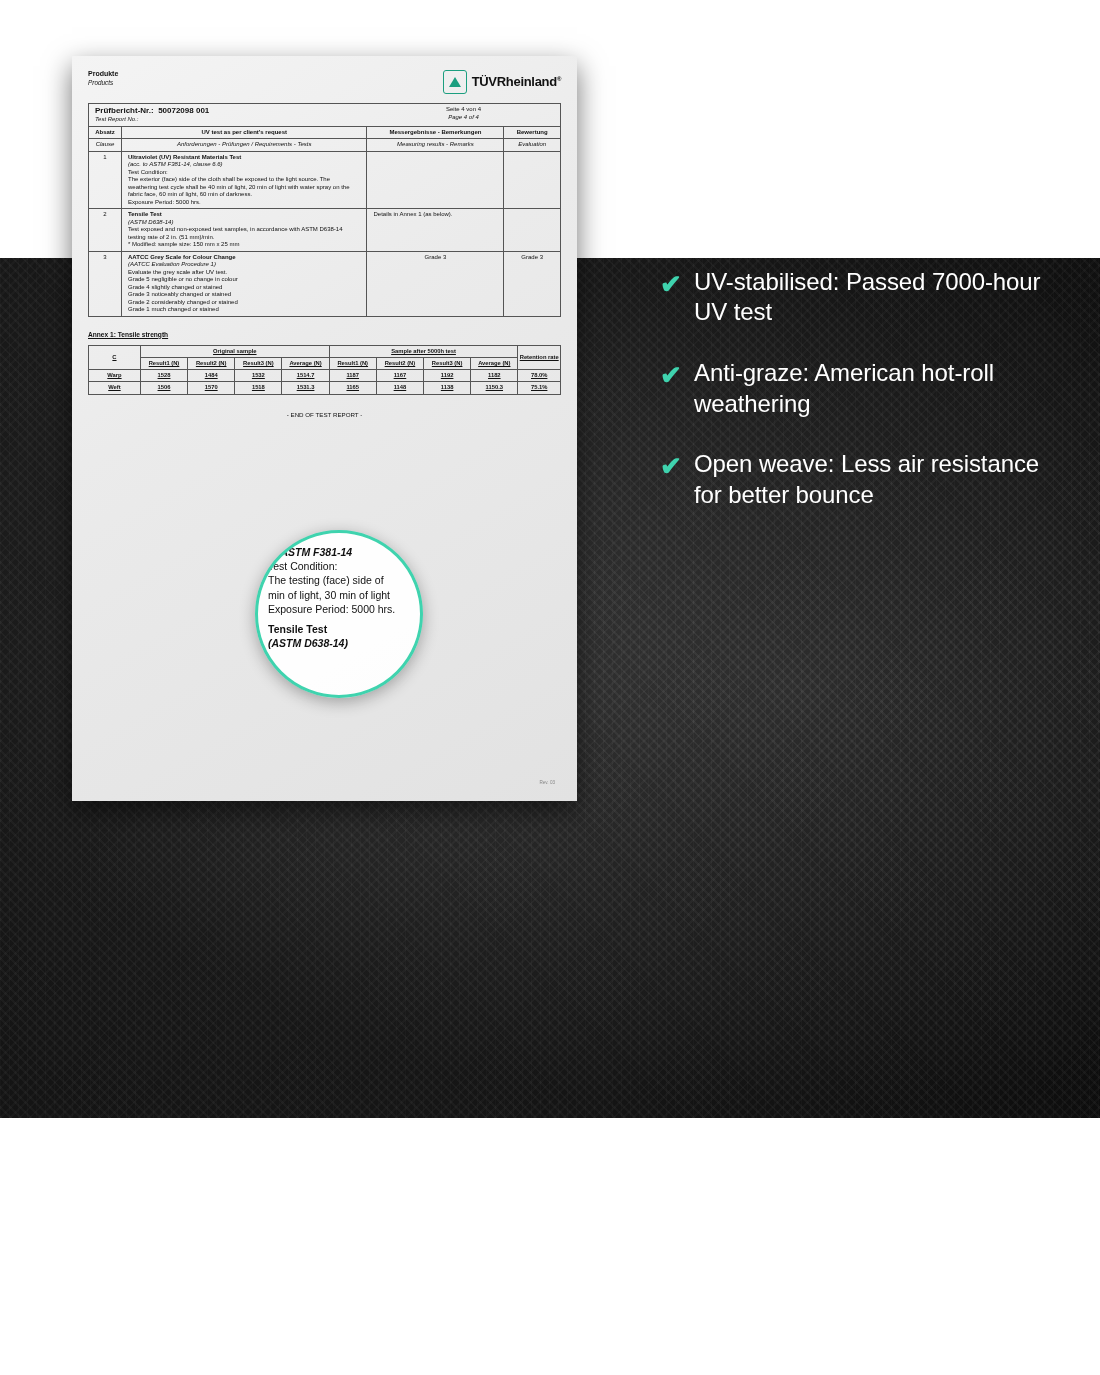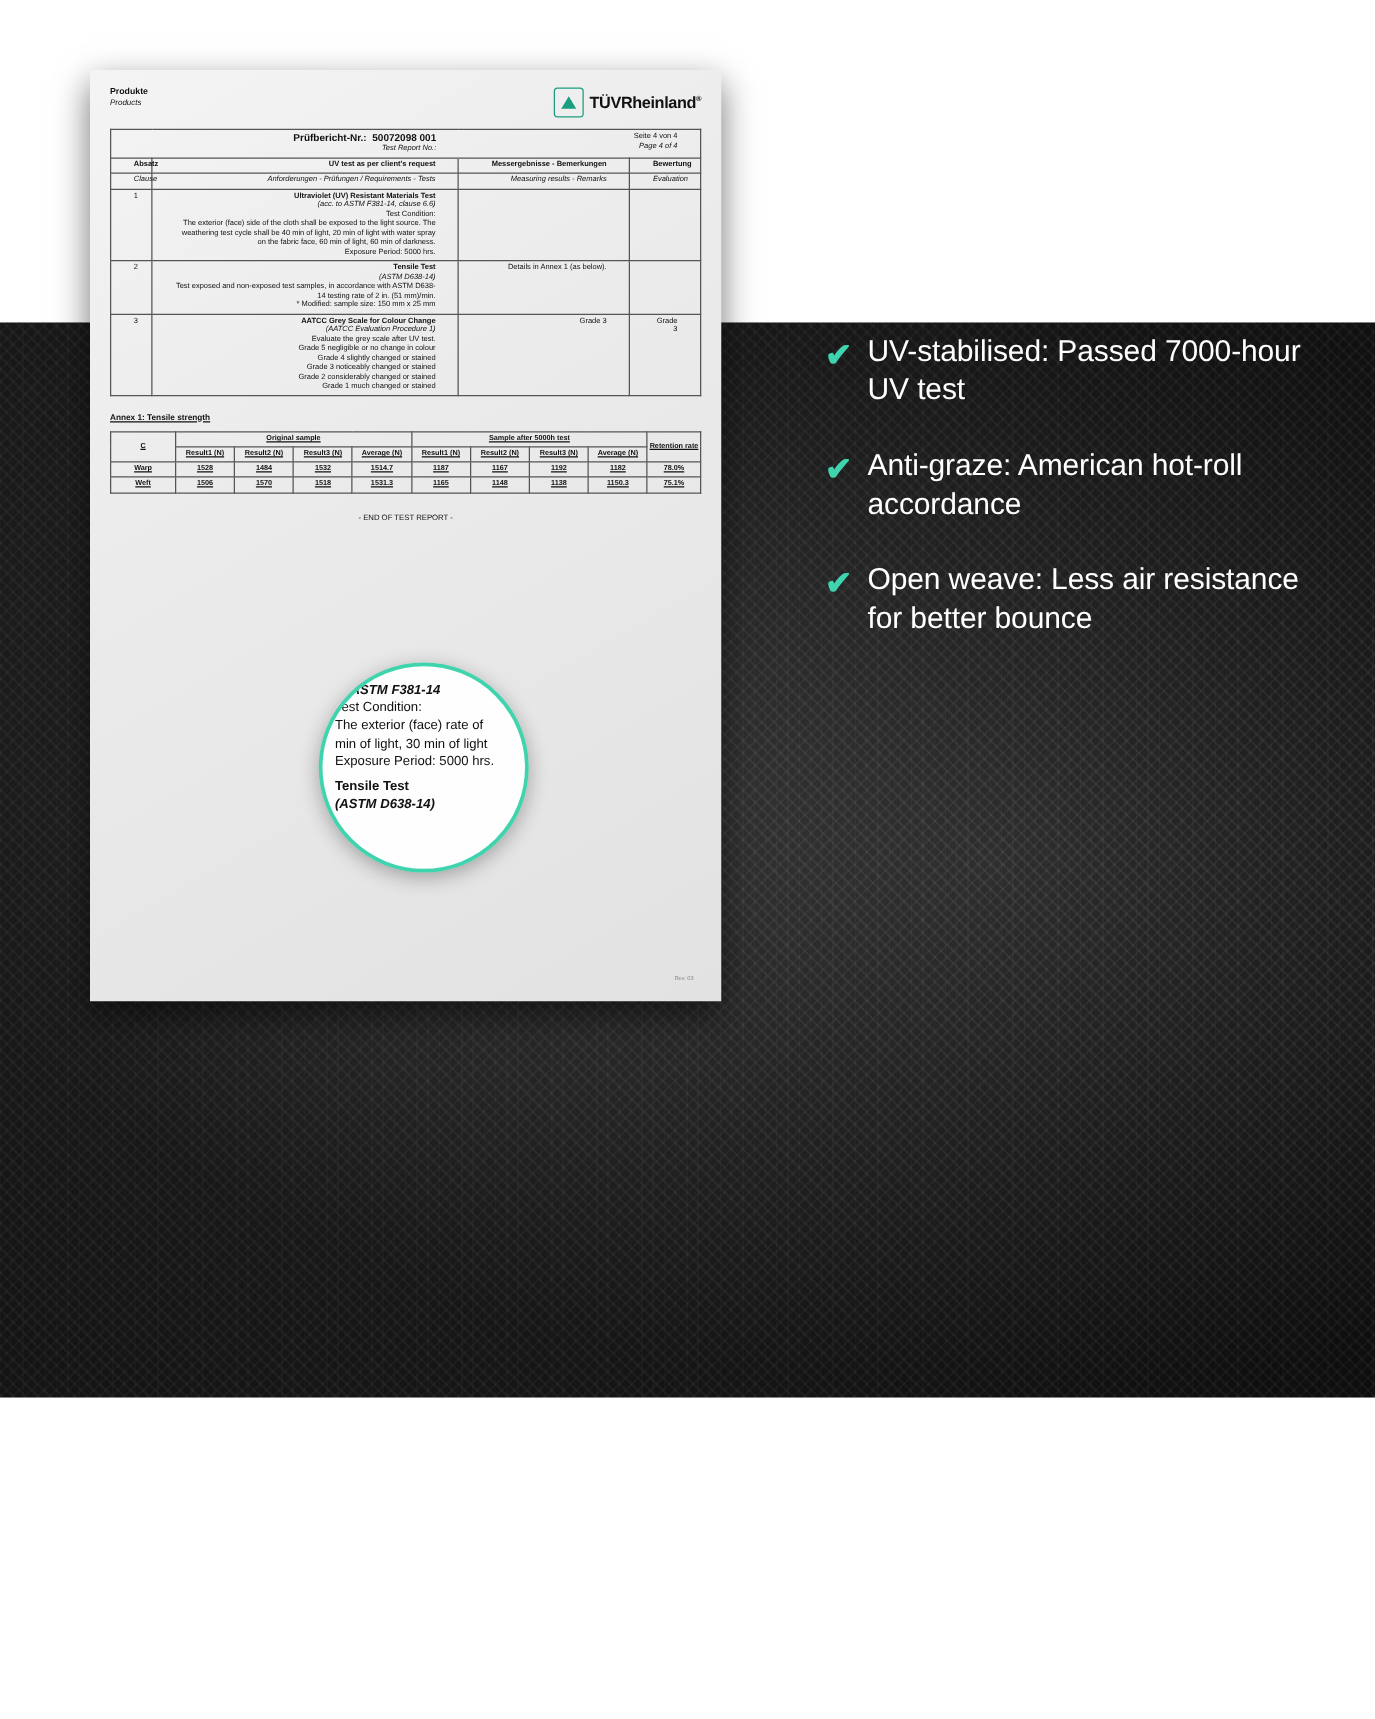--- a/index.html
+++ b/index.html
@@ -59,21 +59,21 @@
     display:flex;align-items:center;justify-content:center;
   }
   .tuvtri{
     width:0;height:0;border-left:6px solid transparent;border-right:6px solid transparent;
     border-bottom:10px solid #1b9e7f;
   }
   .tuvtxt{font-size:13px;font-weight:bold;color:#111;letter-spacing:-0.3px;}
   .tuvtxt sup{font-size:6px;vertical-align:super;}
 
   table.rep{width:100%;border-collapse:collapse;table-layout:fixed;}
-  table.rep td,table.rep th{border:0.7px solid #555;padding:2px 18px;vertical-align:top;font-size:6px;text-align:right;}
+  table.rep td,table.rep th{border:0.7px solid #555;padding:2px 6px;vertical-align:top;font-size:6px;}
   .b{font-weight:bold;}
   .i{font-style:italic;}
   .c{text-align:center;}
   .reportno{font-size:8px;font-weight:bold;}
 
   .annex{margin-top:14px;font-size:6.6px;font-weight:bold;text-decoration:underline;}
   table.annex{width:100%;border-collapse:collapse;margin-top:6px;table-layout:fixed;}
   table.annex td,table.annex th{border:0.7px solid #555;padding:2px 1px;text-align:center;font-size:5.8px;}
   .endrep{text-align:center;font-size:6.2px;margin-top:16px;}
   .rev{position:absolute;right:22px;bottom:16px;font-size:4.6px;color:#888;}
@@ -248,21 +248,21 @@
 
       <div class="endrep">- END OF TEST REPORT -</div>
     </div>
     <div class="rev">Rev. 03</div>
   </div>
 
   <div class="loupe">
     <div class="lz">
       <div class="ital">to ASTM F381-14</div>
       <div>Test Condition:</div>
-      <div>The exterior (face) rate of</div>
+      <div>The testing (face) side of</div>
       <div>min of light, 30 min of light</div>
       <div>Exposure Period: 5000 hrs.</div>
       <div class="bold" style="margin-top:6px">Tensile Test</div>
       <div class="ital">(ASTM D638-14)</div>
     </div>
   </div>
 
   <div class="promo">
     <h1>
       <span>Tested with</span><br>
@@ -270,21 +270,21 @@
     </h1>
     <h2>High-quality construction</h2>
 
     <div class="features">
       <div class="feature">
         <span class="tick">✔</span>
         <span class="ftext">UV-stabilised: Passed 7000-hour UV test</span>
       </div>
       <div class="feature">
         <span class="tick">✔</span>
-        <span class="ftext">Anti-graze: American hot-roll accordance</span>
+        <span class="ftext">Anti-graze: American hot-roll weathering</span>
       </div>
       <div class="feature">
         <span class="tick">✔</span>
         <span class="ftext">Open weave: Less air resistance for better bounce</span>
       </div>
     </div>
   </div>
 </div>
 
 </body></html>

